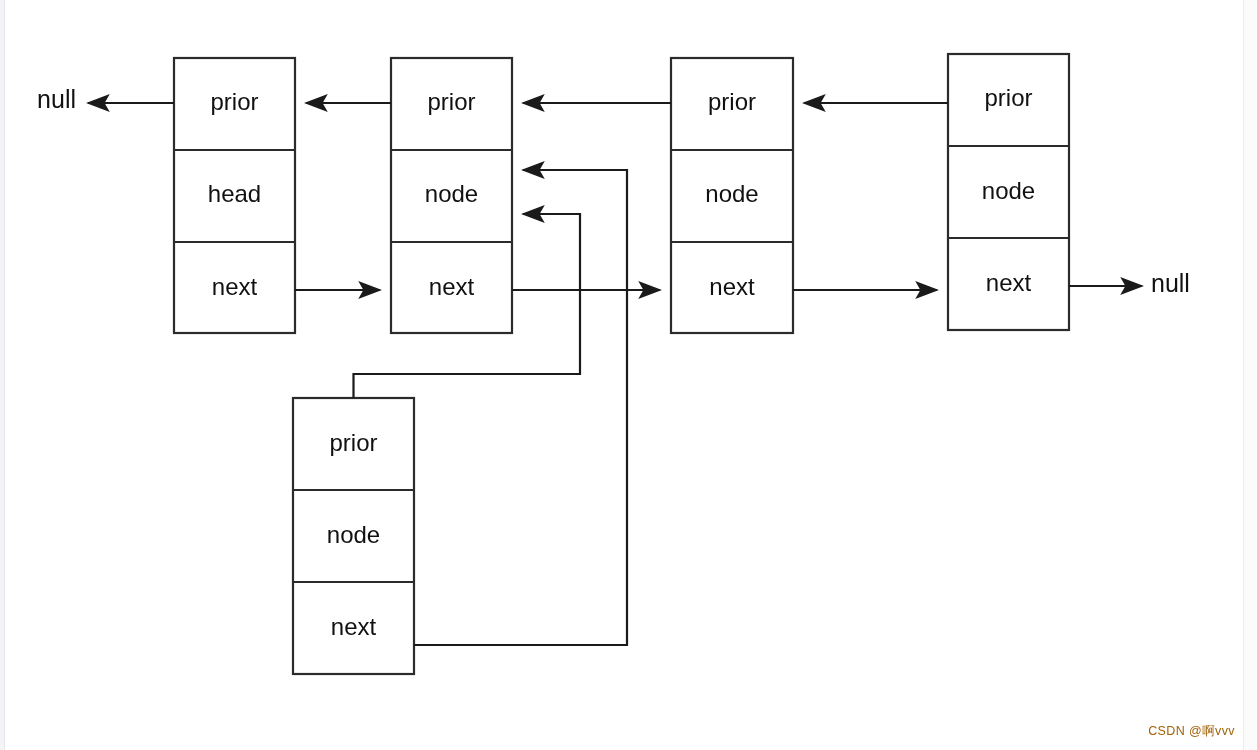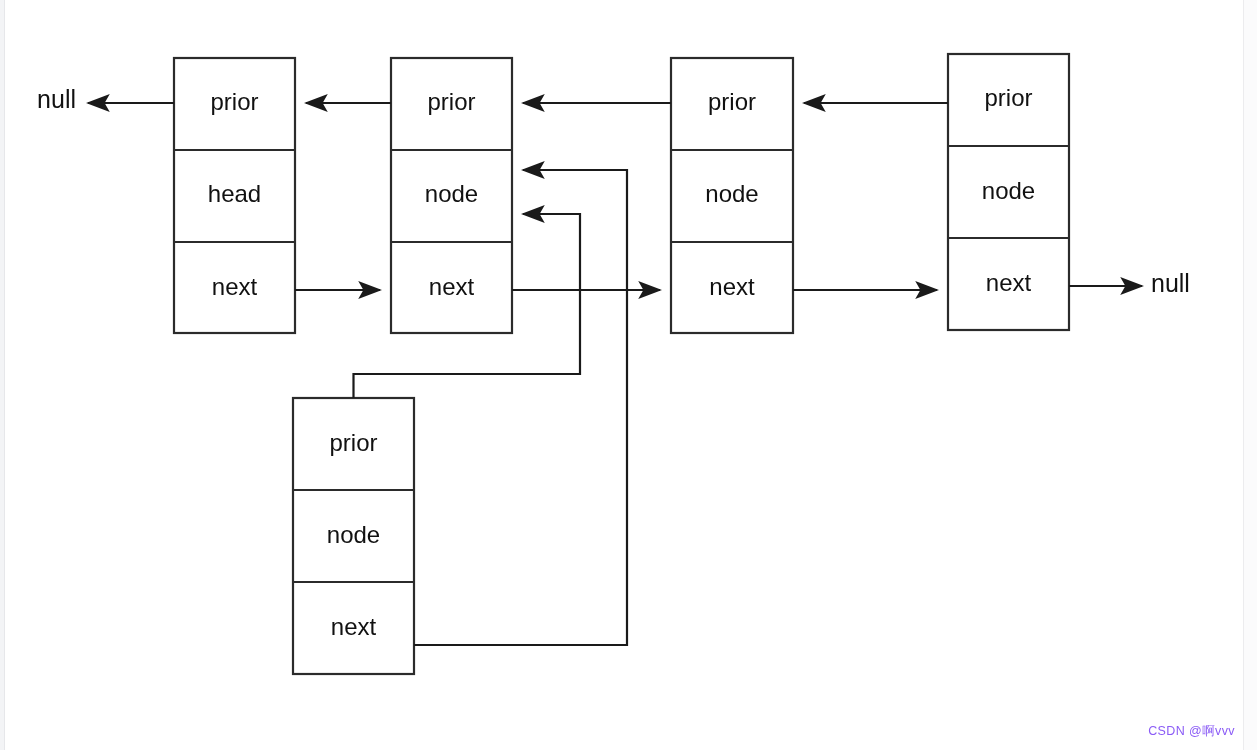--- a/index.html
+++ b/index.html
@@ -72,21 +72,21 @@
     stroke: #1a1a1a;
     stroke-width: 2.2;
     fill: none;
   }
   .watermark {
     position: absolute;
     right: 22px;
     bottom: 10px;
     font-family: "Liberation Sans", sans-serif;
     font-size: 12.5px;
-    color: #8b5cf6;
+    color: #a16207;
     letter-spacing: 0.4px;
     white-space: nowrap;
   }
 </style>
 </head>
 <body>
 
 <div id="canvas">
 
   <div class="edge-strip-left"></div>

